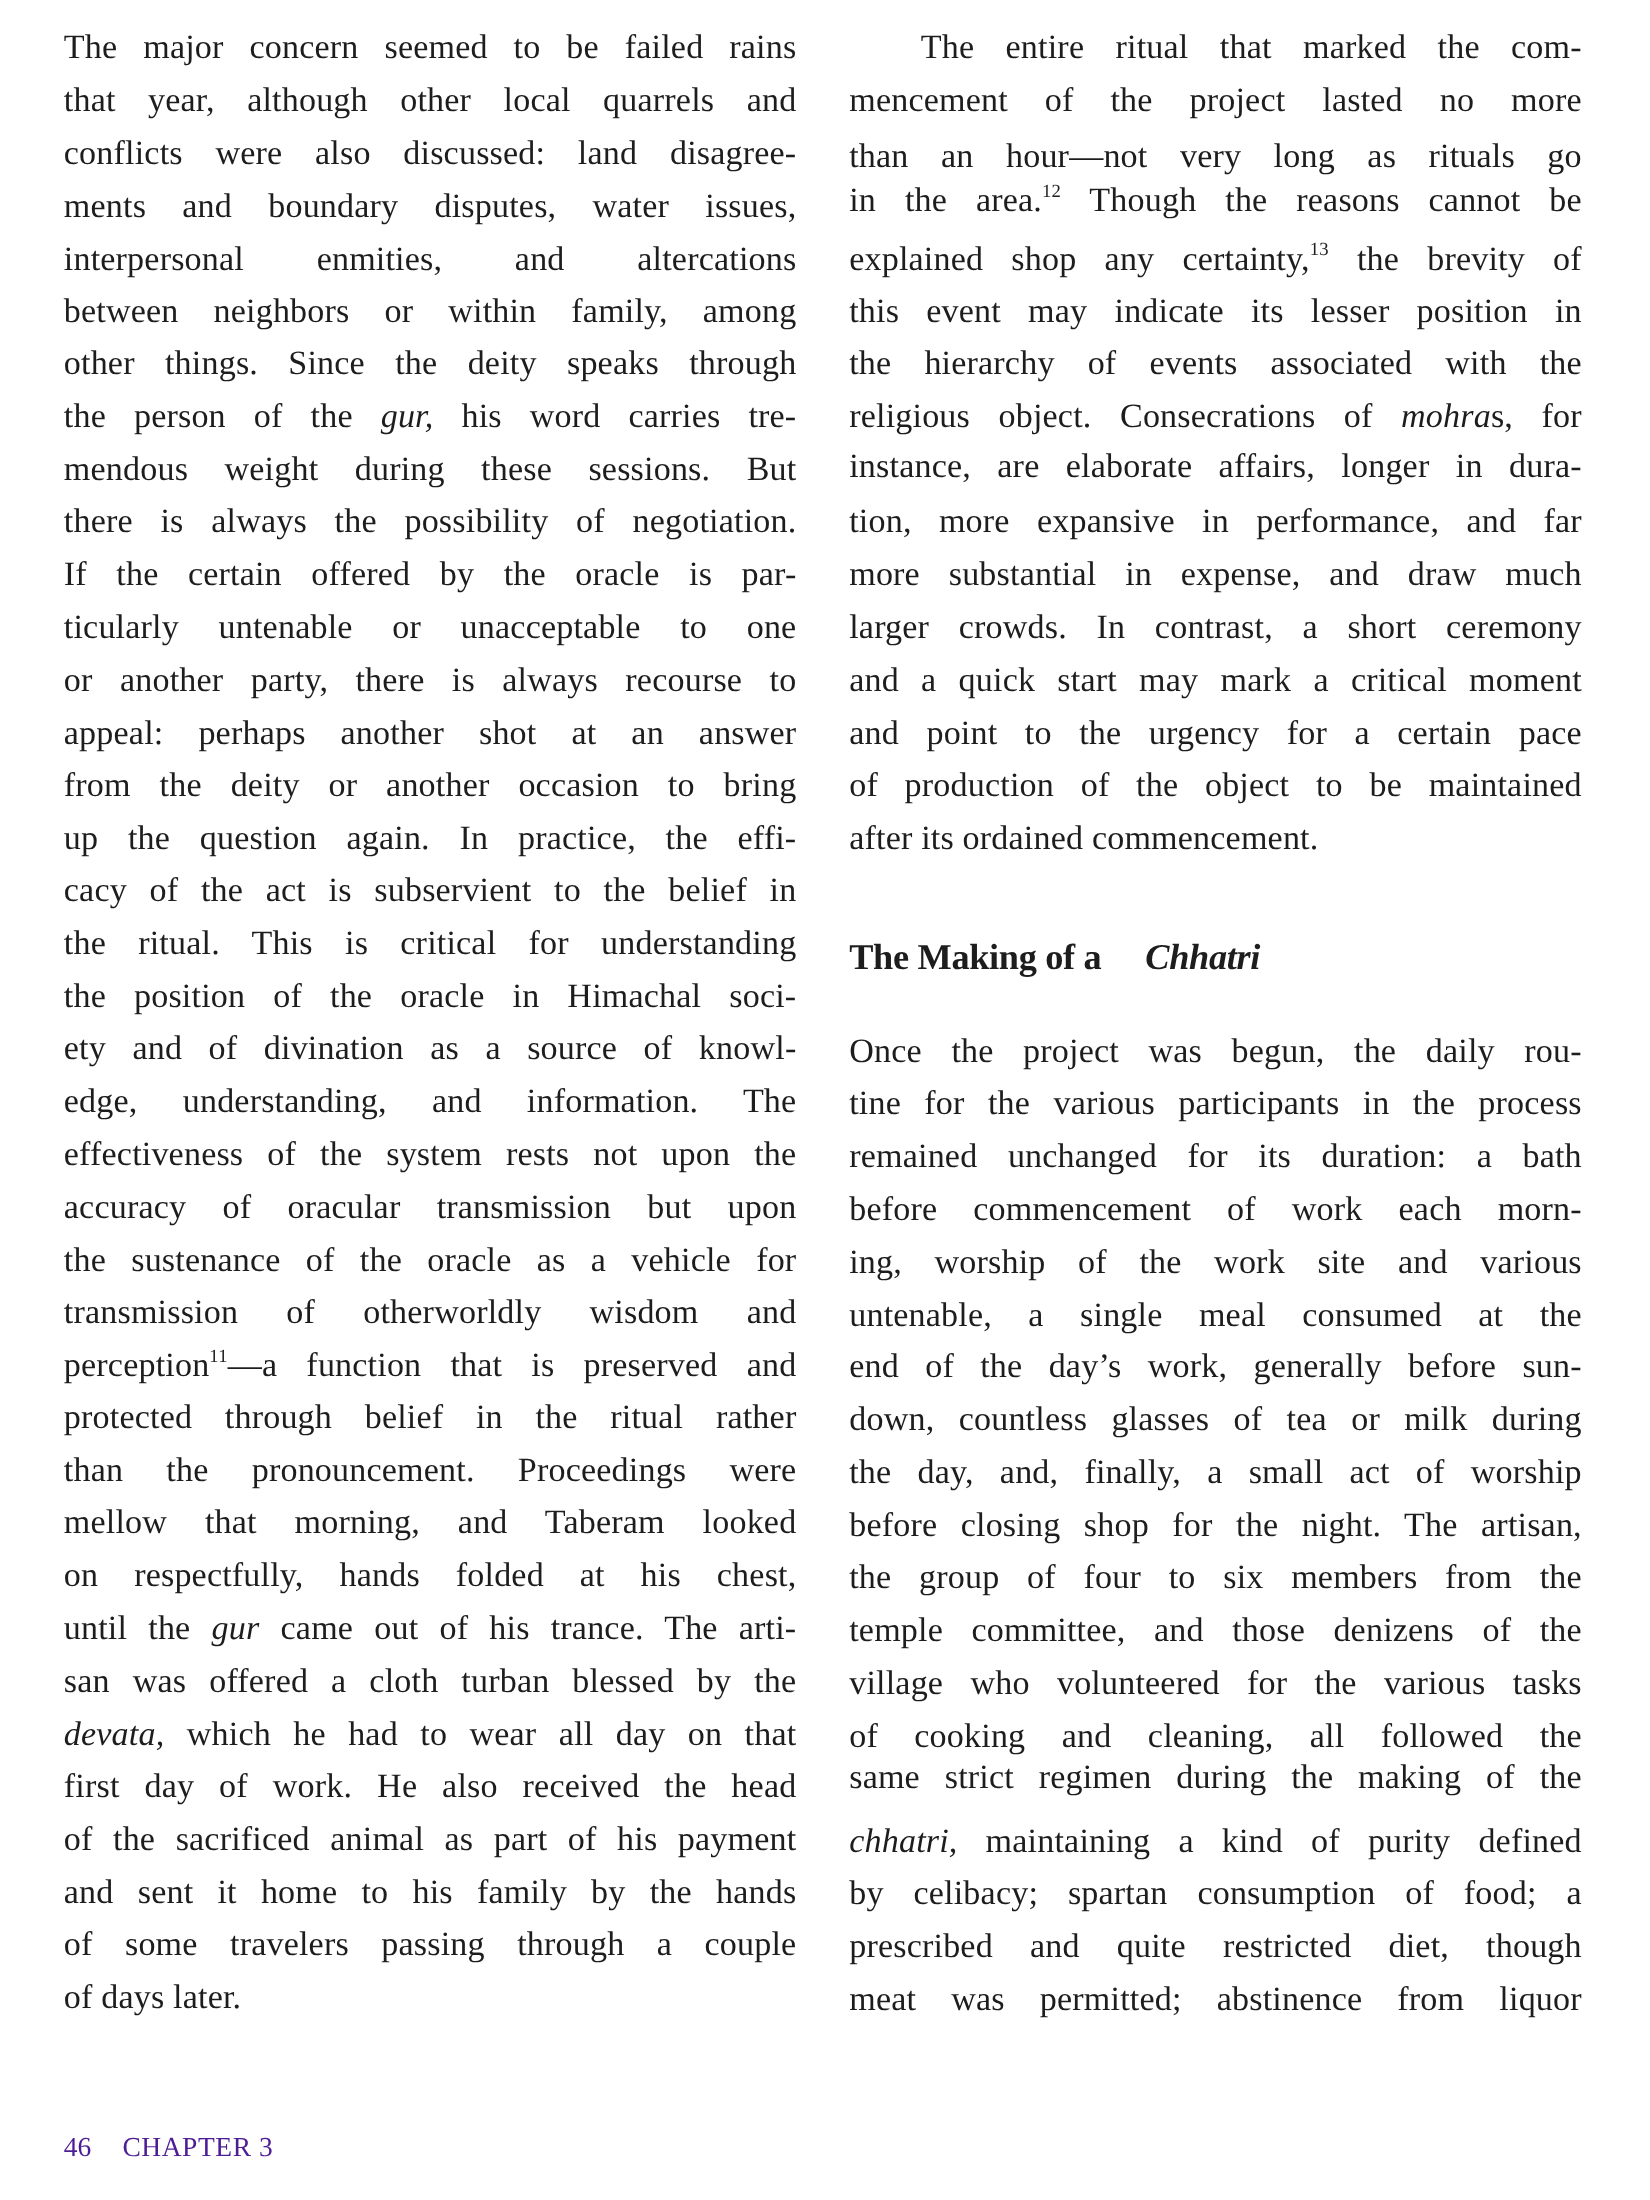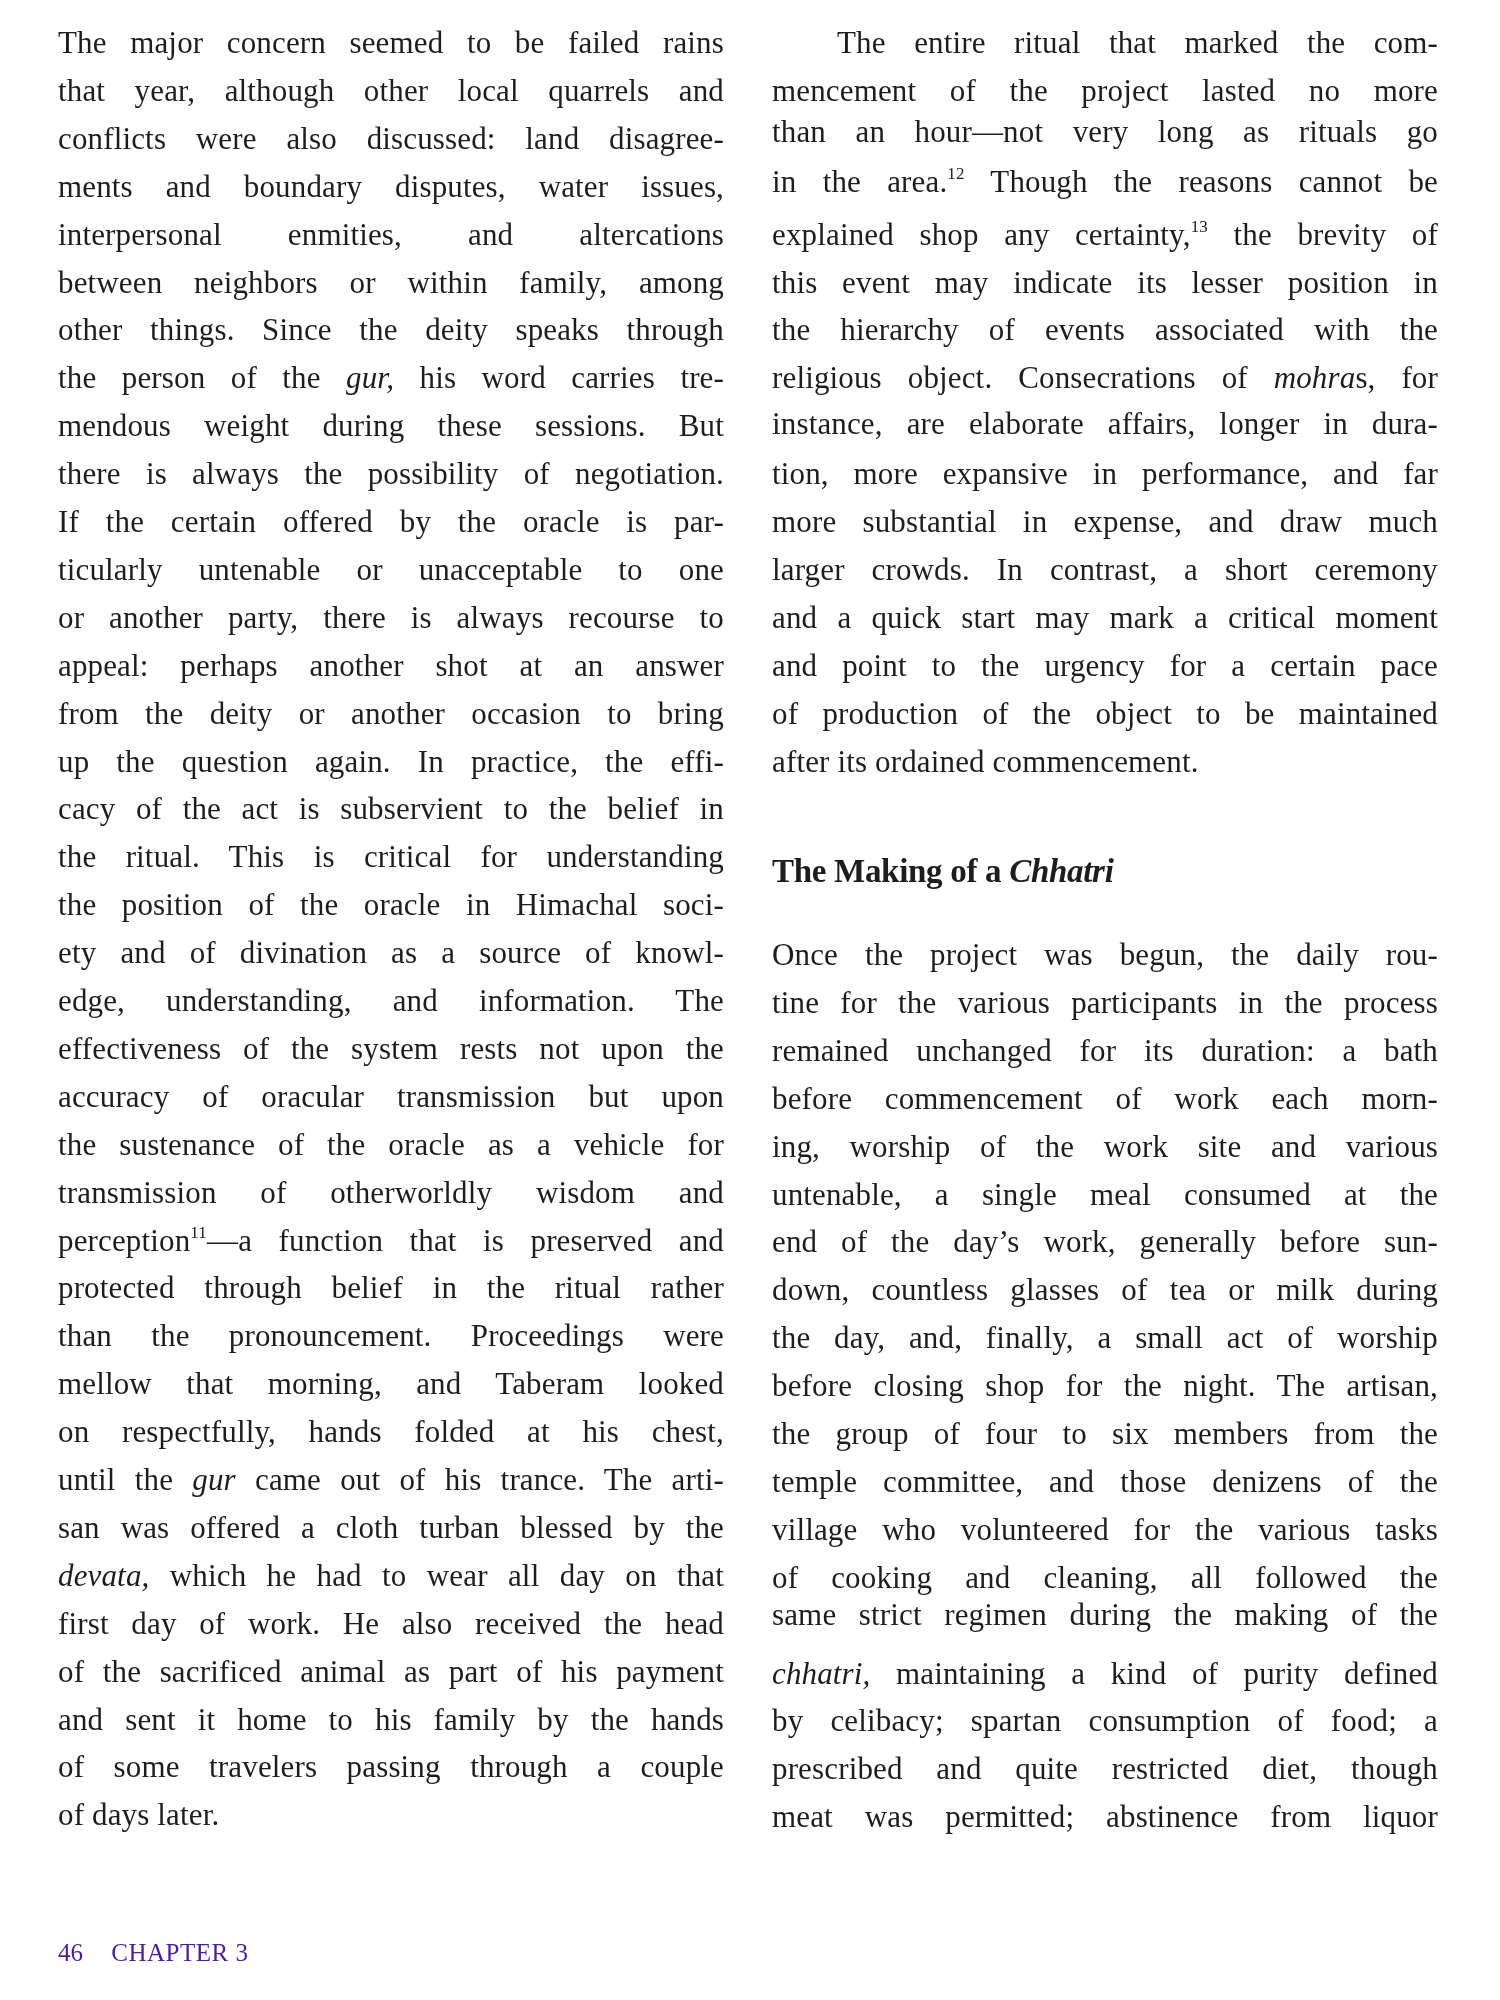--- a/index.html
+++ b/index.html
@@ -46,21 +46,21 @@
     .heading {
       position: absolute;
       left: 0;
       font-size: 33px;
       line-height: 48px;
       font-weight: bold;
       font-family: "Liberation Serif", "DejaVu Serif", serif;
       letter-spacing: -0.3px;
       white-space: nowrap;
     }
-    .heading i { font-weight: bold; font-style: italic; }
+    .heading i { font-weight: bold; font-style: italic; margin-left: 32px; }
 
     .footer {
       position: absolute;
       left: 58px;
       top: 1937px;
       font-size: 25px;
       line-height: 32px;
       white-space: nowrap;
       color: #4c1d95;
     }
@@ -109,21 +109,21 @@
     <div class="line" style="top: 1695.5px;"><span>and sent it home to his family by the hands</span></div>
     <div class="line" style="top: 1743.4px;"><span>of some travelers passing through a couple</span></div>
     <div class="line last" style="top: 1791.3px;"><span>of days later.</span></div>
   </div>
 <div id="col-right" class="column">
   <div class="heading" id="section-heading" style="top: 847px;">
     <span>The Making of a </span><i>Chhatri</i>
   </div>
 <div class="line indent" style="top: 19px;"><span>The entire ritual that marked the com-</span></div>
     <div class="line" style="top: 66.9px;"><span>mencement of the project lasted no more</span></div>
-    <div class="line" style="top: 108px;"><span>than an hour—not very long as rituals go</span></div>
+    <div class="line" style="top: 118px;"><span>than an hour—not very long as rituals go</span></div>
     <div class="line" style="top: 158px;"><span>in the area.</span><sup>12</sup><span> Though the reasons cannot be</span></div>
     <div class="line" style="top: 210.6px;"><span>explained shop any certainty,</span><sup>13</sup><span> the brevity of</span></div>
     <div class="line" style="top: 258.5px;"><span>this event may indicate its lesser position in</span></div>
     <div class="line" style="top: 306.4px;"><span>the hierarchy of events associated with the</span></div>
     <div class="line" style="top: 354.3px;"><span>religious object. Consecrations of </span><i>mohra</i><span>s, for</span></div>
     <div class="line" style="top: 400px;"><span>instance, are elaborate affairs, longer in dura-</span></div>
     <div class="line" style="top: 450.1px;"><span>tion, more expansive in performance, and far</span></div>
     <div class="line" style="top: 498px;"><span>more substantial in expense, and draw much</span></div>
     <div class="line" style="top: 545.9px;"><span>larger crowds. In contrast, a short ceremony</span></div>
     <div class="line" style="top: 593.8px;"><span>and a quick start may mark a critical moment</span></div>

